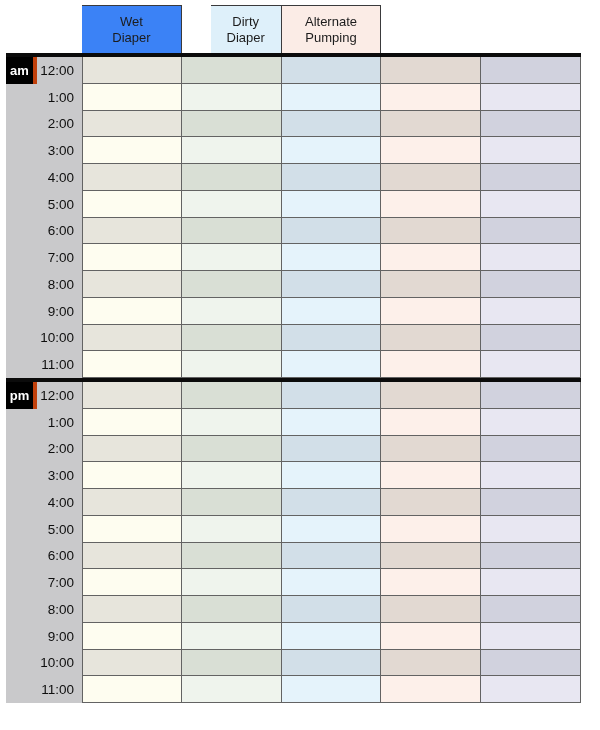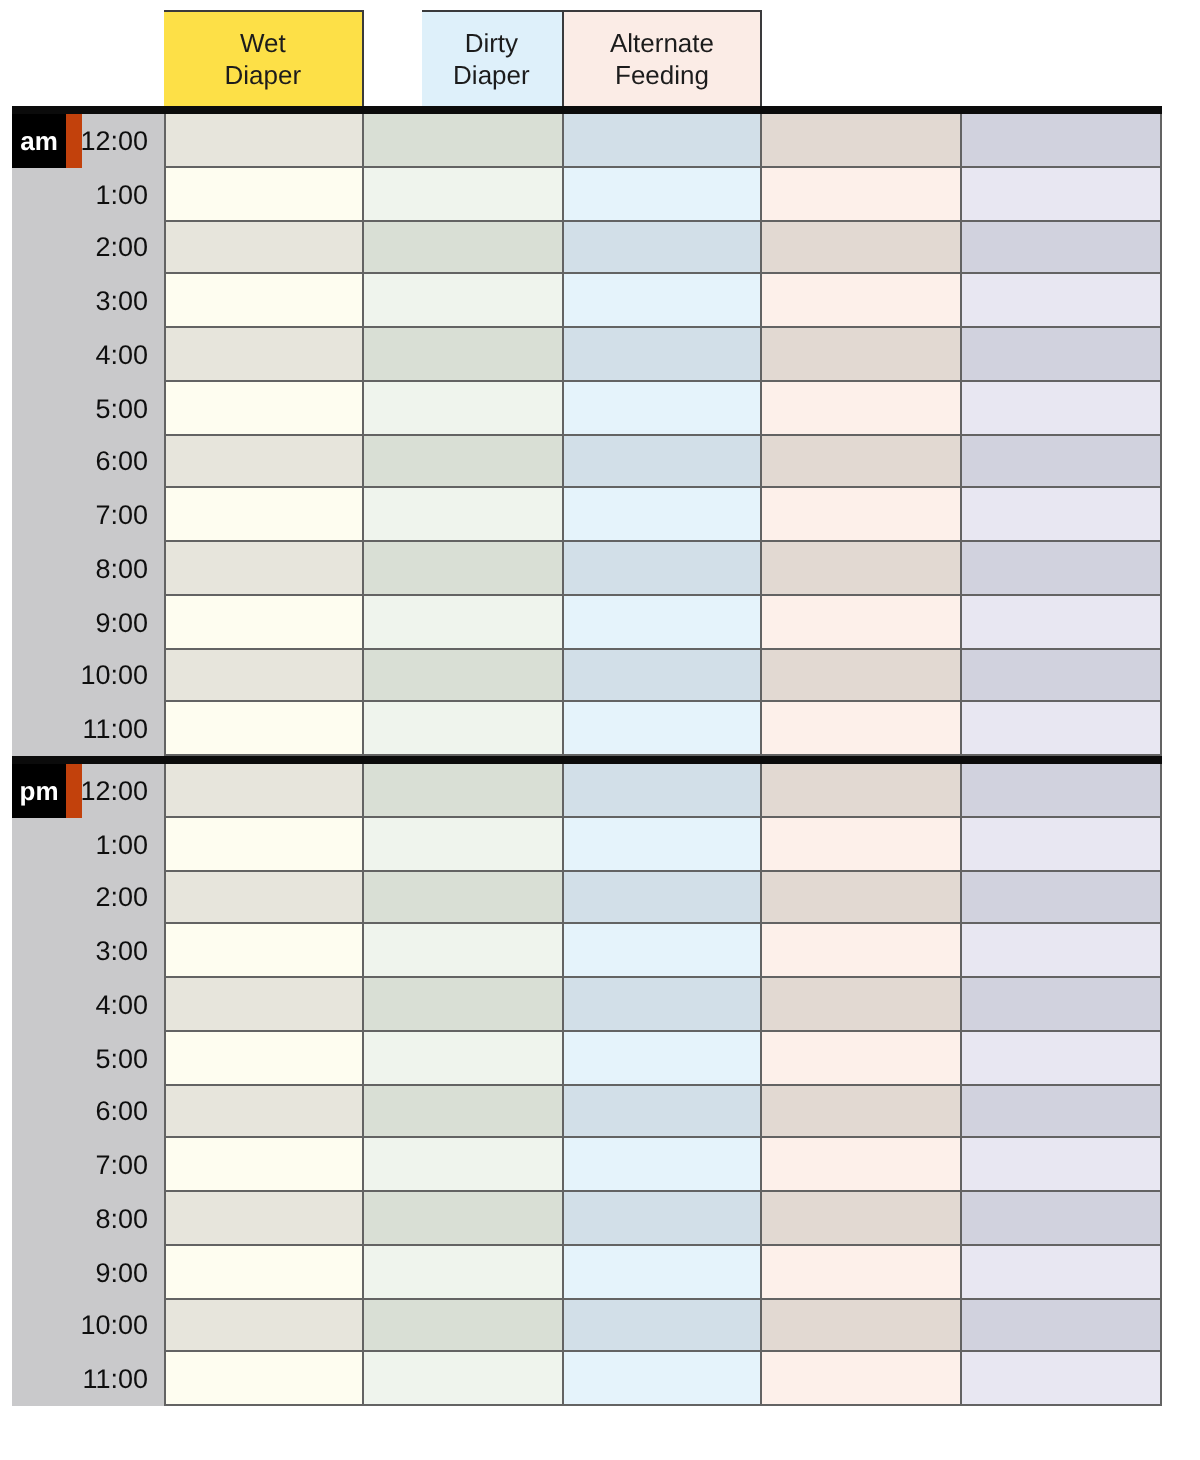--- a/index.html
+++ b/index.html
@@ -68,44 +68,44 @@
     top: 0;
     bottom: 0;
     width: 27px;
     background: var(--badge-bg, #000000);
     color: var(--badge-text, #ffffff);
     font-weight: bold;
     font-size: 13px;
     display: flex;
     align-items: center;
     justify-content: center;
-    border-right: 8px solid #c2410c;
+    border-right: 4px solid #c2410c;
   }
   .cell {
     box-sizing: border-box;
     height: 26.75px;
     border-right: 1.5px solid var(--grid-line, #636363);
     border-bottom: 1.5px solid var(--grid-line, #636363);
   }
   .cell.first-col {
     border-left: 1.5px solid var(--grid-line, #636363);
   }
 </style>
 </head>
 <body>
 
 <div class="sheet">
   <div id="tracker">
     <div class="corner"></div>
-    <div class="header-cell" style="background: #fde047;">Wet
+    <div class="header-cell" style="background: #3b82f6;">Wet
 Diaper</div>
     <div class="header-cell" style="background: rgb(222, 240, 250); margin-left: 29px;">Dirty
 Diaper</div>
     <div class="header-cell" style="background: rgb(251, 236, 230);">Alternate
-Feeding</div>
+Pumping</div>
   <div class="divider"></div>
       <div class="time-cell">
         <span class="badge">am</span>
         <span class="time-text">12:00</span>
       </div>
       <div class="cell first-col" style="background: rgb(231, 229, 220);"></div>
       <div class="cell" style="background: rgb(217, 223, 213);"></div>
       <div class="cell" style="background: rgb(210, 223, 232);"></div>
       <div class="cell" style="background: rgb(226, 217, 210);"></div>
       <div class="cell" style="background: rgb(209, 210, 222);"></div>

